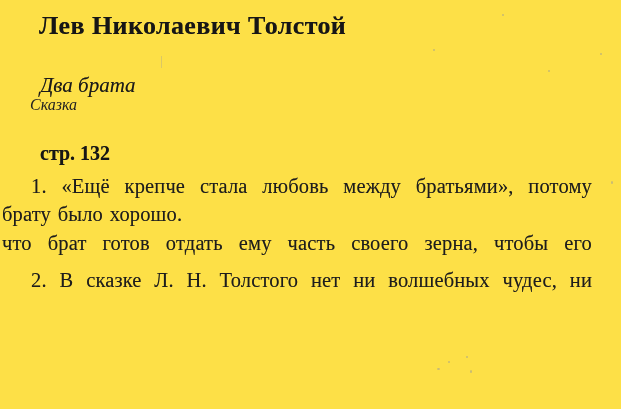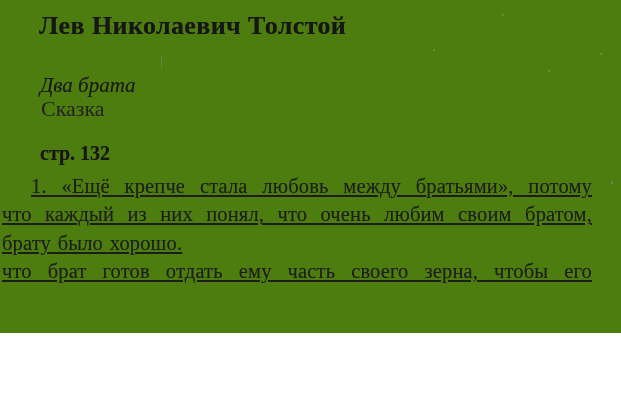--- a/index.html
+++ b/index.html
@@ -4,22 +4,22 @@
 <style>
   * { margin: 0; padding: 0; box-sizing: border-box; }
 
   html, body {
     background: #ffffff;
   }
 
   .page {
     position: relative;
     width: 621px;
-    height: 333px;
-    background: #4d7c0f;
+    height: 409px;
+    background: #fde047;
     overflow: hidden;
     font-family: "Liberation Serif", "DejaVu Serif", serif;
     color: #1c1c1c;
   }
 
   
   .author-heading {
     position: absolute;
     left: 39px;
     top: 11px;
@@ -38,23 +38,24 @@
     font-size: 21px;
     font-weight: normal;
     font-style: italic;
     color: #1a1a1a;
     text-shadow: 0 0 0.4px rgba(20,20,20,0.45);
     white-space: nowrap;
   }
 
   .genre {
     position: absolute;
-    left: 41px;
+    left: 30px;
     top: 96px;
-    font-size: 22px;
+    font-size: 16px;
+    font-style: italic;
     color: #222222;
     white-space: nowrap;
   }
 
   .page-ref {
     position: absolute;
     left: 40px;
     top: 142px;
     font-size: 20px;
     font-weight: bold;
@@ -70,21 +71,21 @@
     top: 172px;
     width: 590px;
     font-size: 20.5px;
     line-height: 28.4px;
     letter-spacing: 0.15px;
     word-spacing: 1.5px;
     color: #1d1d1d;
     text-shadow: 0 0 0.4px rgba(25,25,25,0.4);
   }
 
-  .para { margin: 0; text-decoration: underline; }
+  .para { margin: 0; }
   .para.gap-before { margin-top: 9px; }
 
   .ln { display: block; }
   .ln.j {
     text-align: justify;
     text-align-last: justify;
   }
   .ln.ind { text-indent: 29px; }
 
   
@@ -109,26 +110,26 @@
   <div class="work-title">Два брата</div>
 
   <div class="genre">Сказка</div>
 
   <div class="page-ref">стр. 132</div>
 
   <div class="body-text">
 
     <p class="para">
       <span class="ln j ind">1. «Ещё крепче стала любовь между братьями», потому</span>
-      <span class="ln j">что каждый из них понял, что очень любим своим братом,</span>
       <span class="ln">брату было хорошо.</span>
       <span class="ln j">что брат готов отдать ему часть своего зерна, чтобы его</span>
     </p>
 
     <p class="para gap-before">
+      <span class="ln j ind">2. В сказке Л. Н. Толстого нет ни волшебных чудес, ни</span>
     </p>
 
 
 
   </div>
 
   <div class="speck dash" style="left:161px; top:56px; width:1px; height:12px;"></div>
   <div class="speck" style="left:502px; top:14px; width:2px; height:2px;"></div>
   <div class="speck" style="left:433px; top:49px; width:2px; height:2px;"></div>
   <div class="speck" style="left:600px; top:53px; width:2px; height:2px;"></div>

